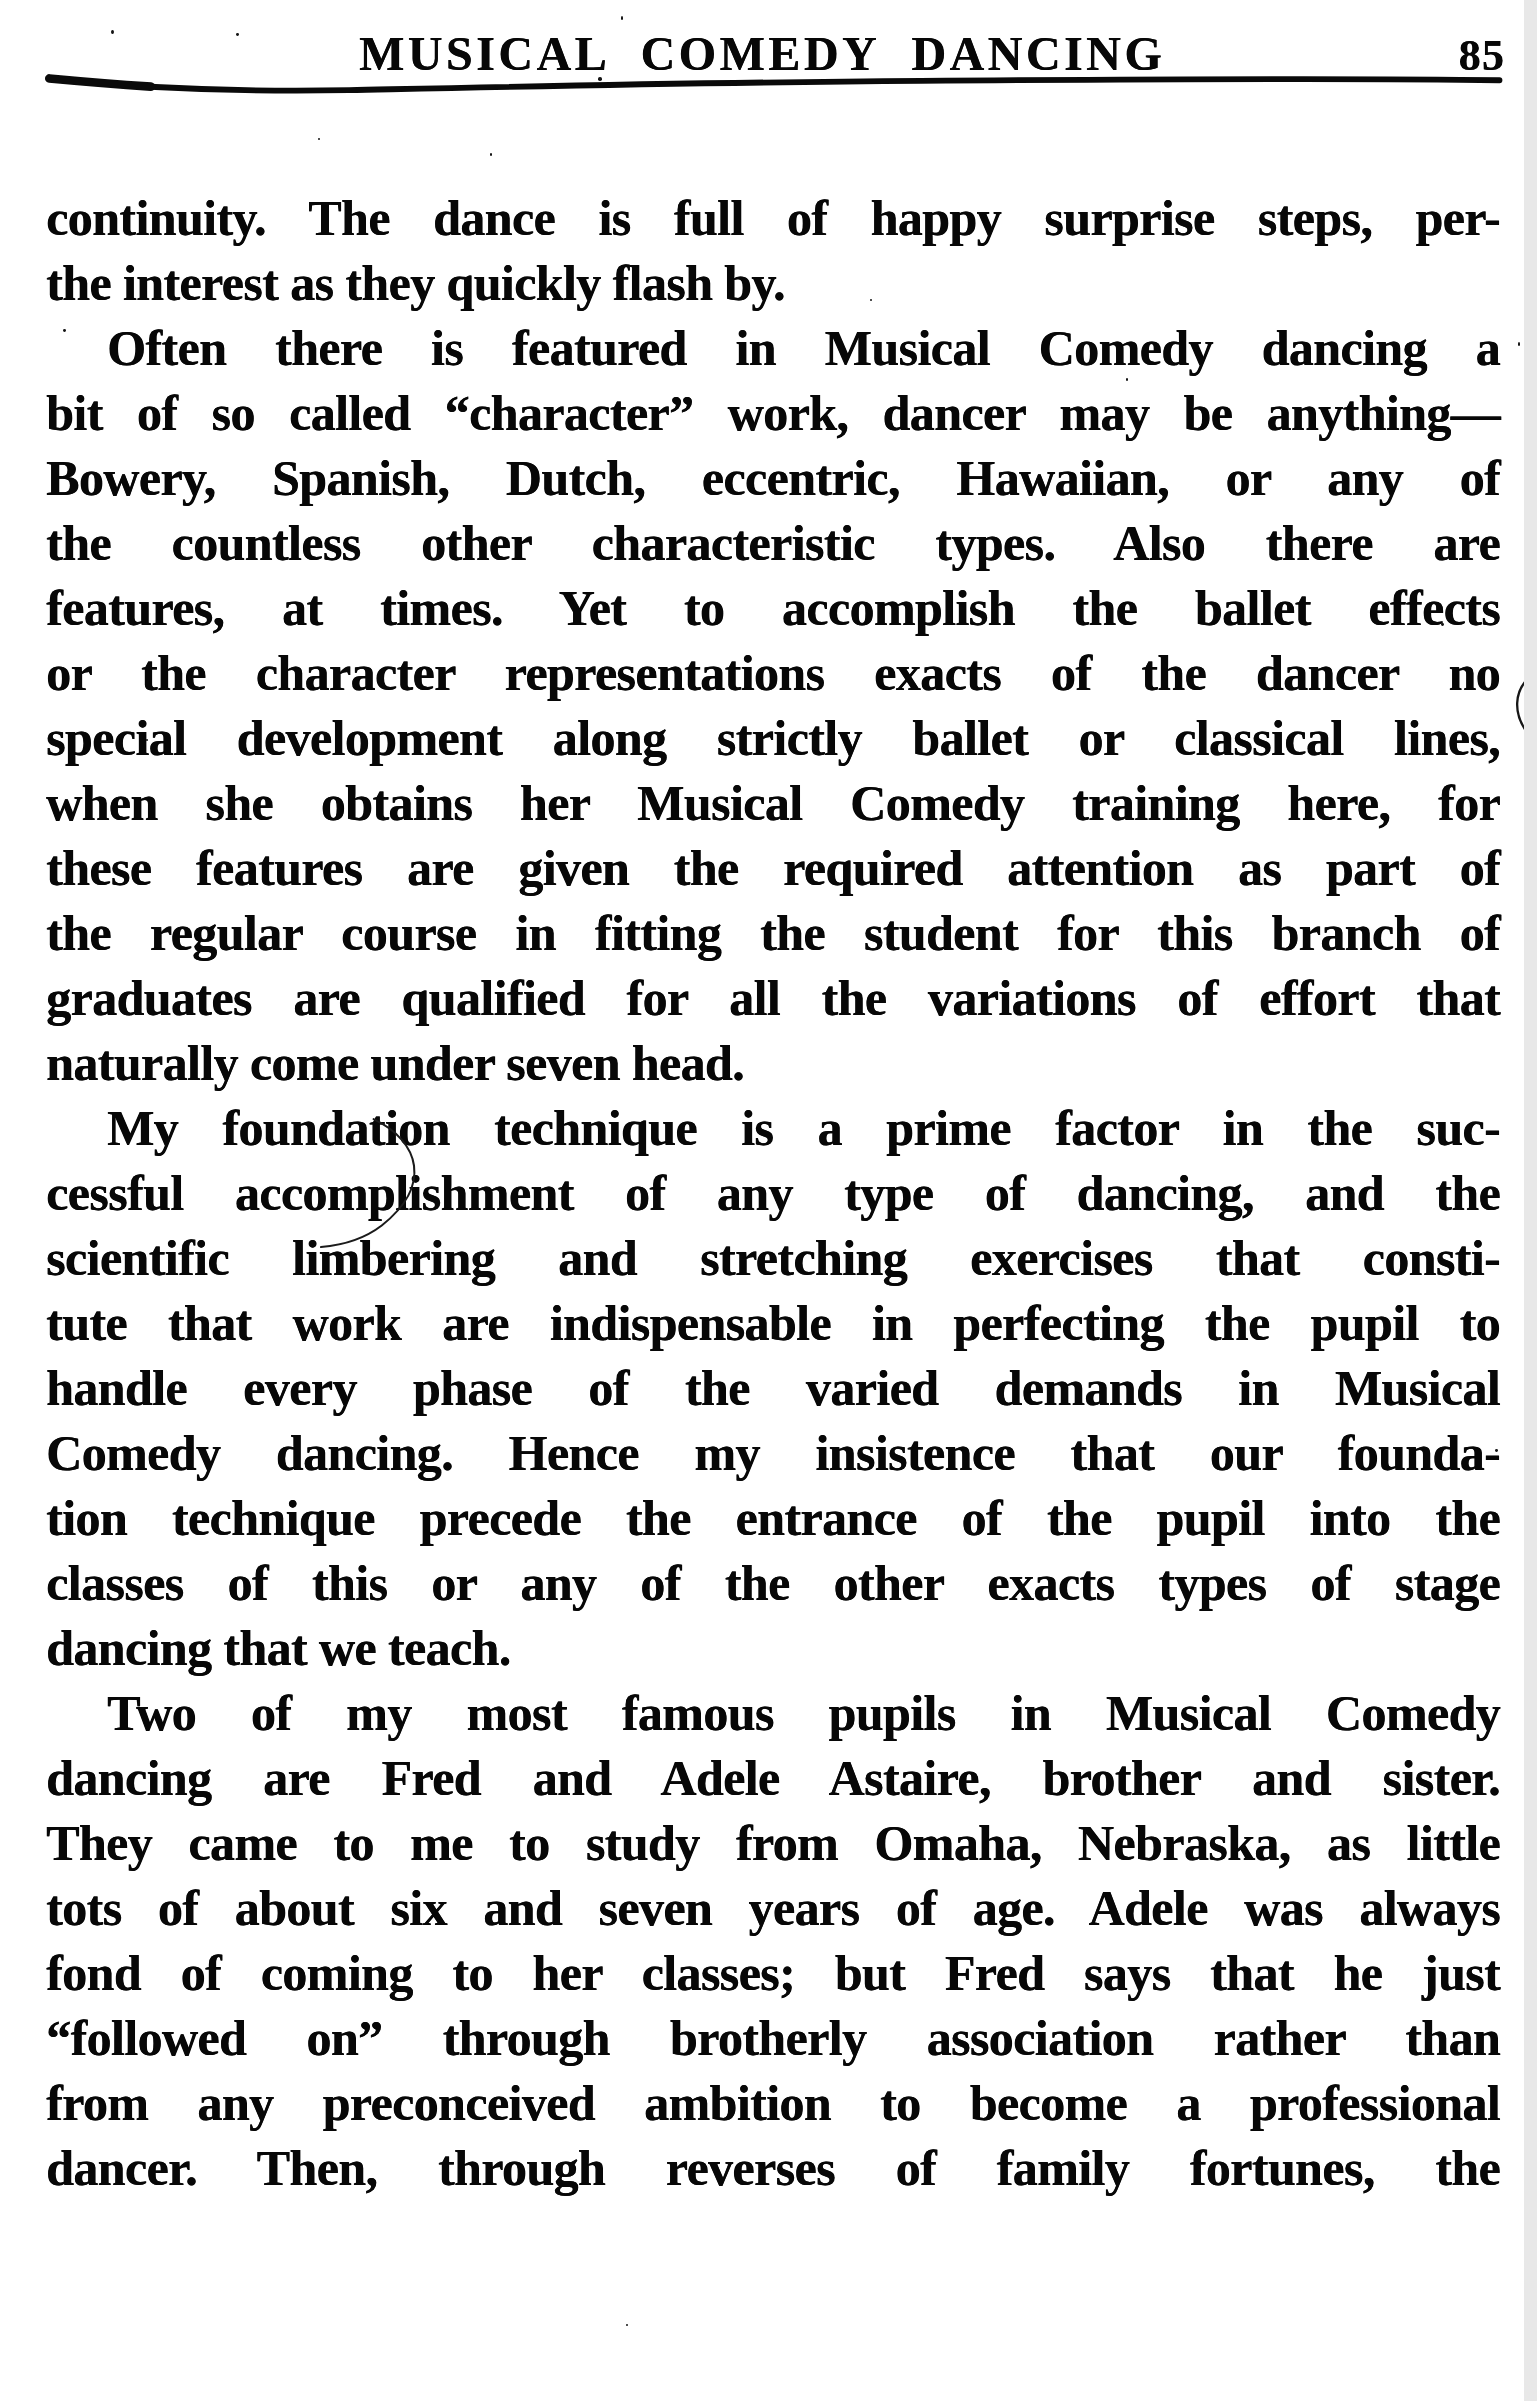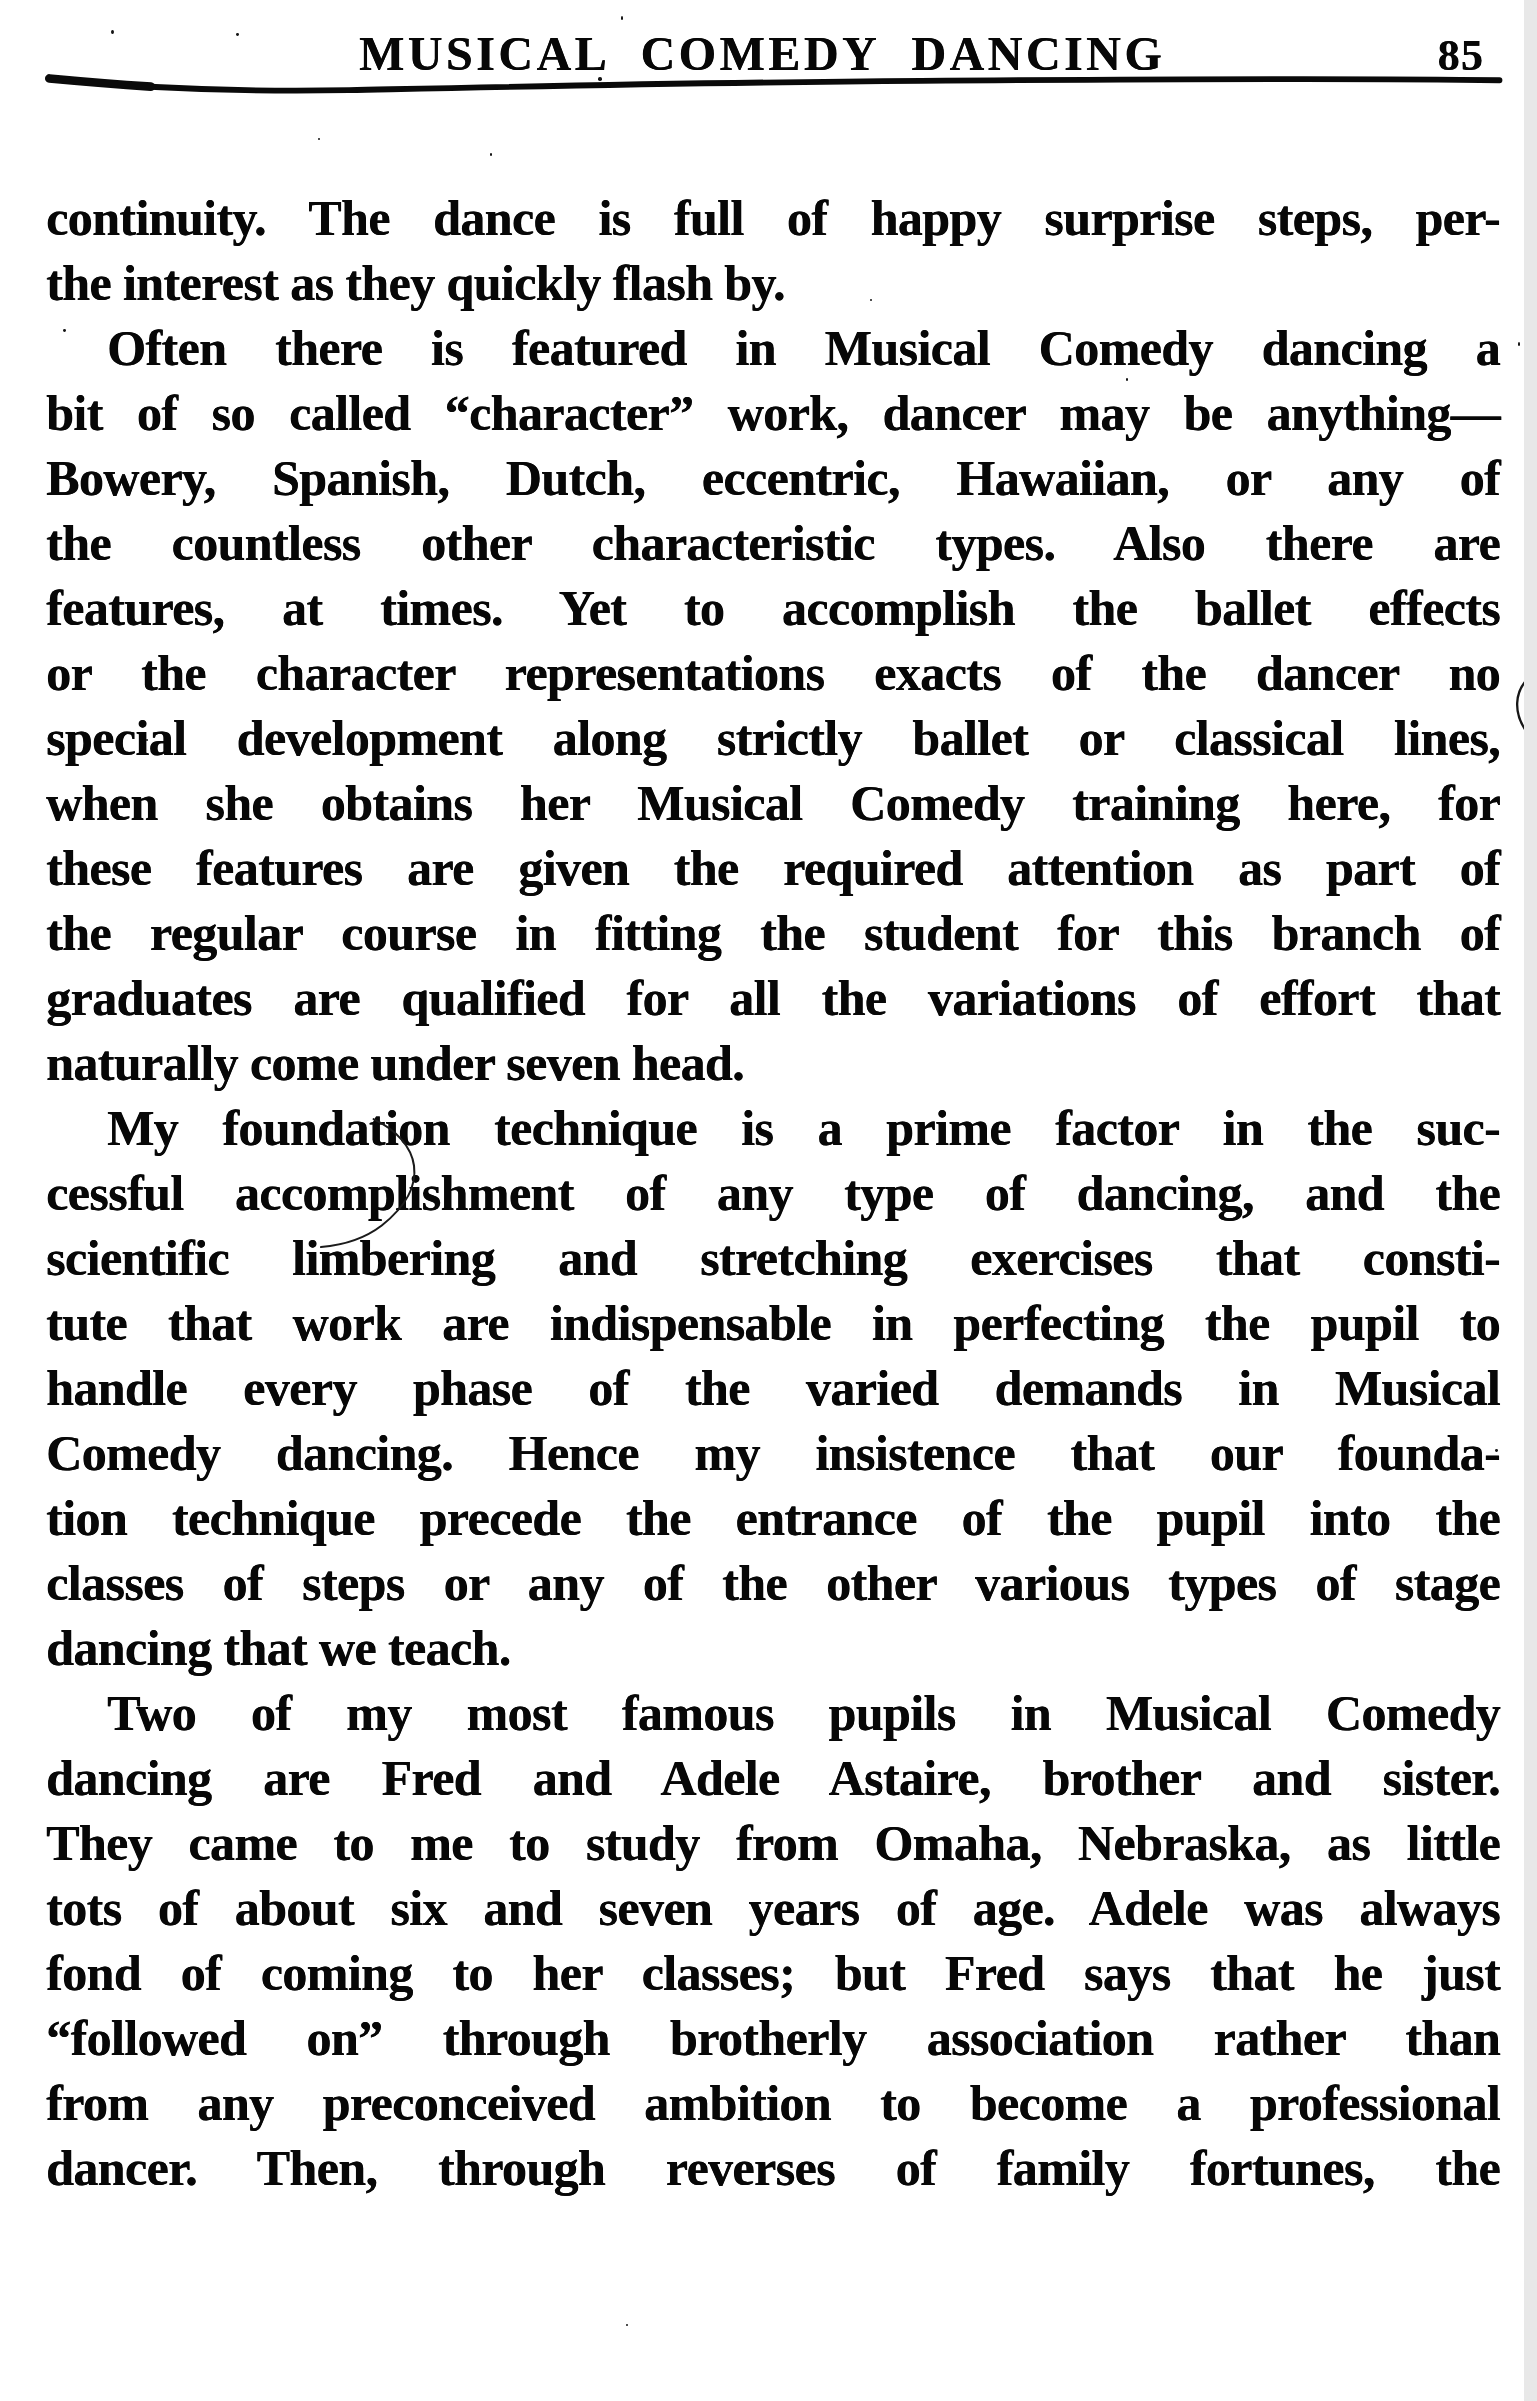--- a/index.html
+++ b/index.html
@@ -18,21 +18,21 @@
     text-align: center;
     font-size: 48px;
     font-weight: 700;
     letter-spacing: 3.5px;
     word-spacing: 17.5px;
     white-space: nowrap;
     text-shadow: 0.4px 0 0 currentColor;
   }
   .page-number {
     position: absolute;
-    top: 30px; right: 40px;
+    top: 30px; right: 19px;
     font-size: 44px;
     font-weight: 700;
     letter-spacing: 1.2px;
     text-shadow: 0.4px 0 0 currentColor;
   }
   .rule-svg { position: absolute; top: 68px; left: 44px; }
   .body-lines {
     position: absolute;
     top: 146px; left: 46px;
     width: 1454px;
@@ -83,21 +83,21 @@
       <div class="line">the regular course in fitting the student for this branch of</div>
       <div class="line">graduates are qualified for all the variations of effort that</div>
       <div class="line no-fill">naturally come under seven head.</div>
       <div class="line indent">My foundation technique is a prime factor in the suc-</div>
       <div class="line">cessful accomplishment of any type of dancing, and the</div>
       <div class="line">scientific limbering and stretching exercises that consti-</div>
       <div class="line">tute that work are indispensable in perfecting the pupil to</div>
       <div class="line">handle every phase of the varied demands in Musical</div>
       <div class="line">Comedy dancing.  Hence my insistence that our founda-</div>
       <div class="line">tion technique precede the entrance of the pupil into the</div>
-      <div class="line">classes of steps or any of the other various types of stage</div>
+      <div class="line">classes of this or any of the other exacts types of stage</div>
       <div class="line no-fill">dancing that we teach.</div>
       <div class="line indent">Two of my most famous pupils in Musical Comedy</div>
       <div class="line">dancing are Fred and Adele Astaire, brother and sister.</div>
       <div class="line">They came to me to study from Omaha, Nebraska, as little</div>
       <div class="line">tots of about six and seven years of age.  Adele was always</div>
       <div class="line">fond of coming to her classes; but Fred says that he just</div>
       <div class="line">“followed on” through brotherly association rather than</div>
       <div class="line">from any preconceived ambition to become a professional</div>
       <div class="line">dancer.  Then, through reverses of family fortunes, the</div>
     </div>

